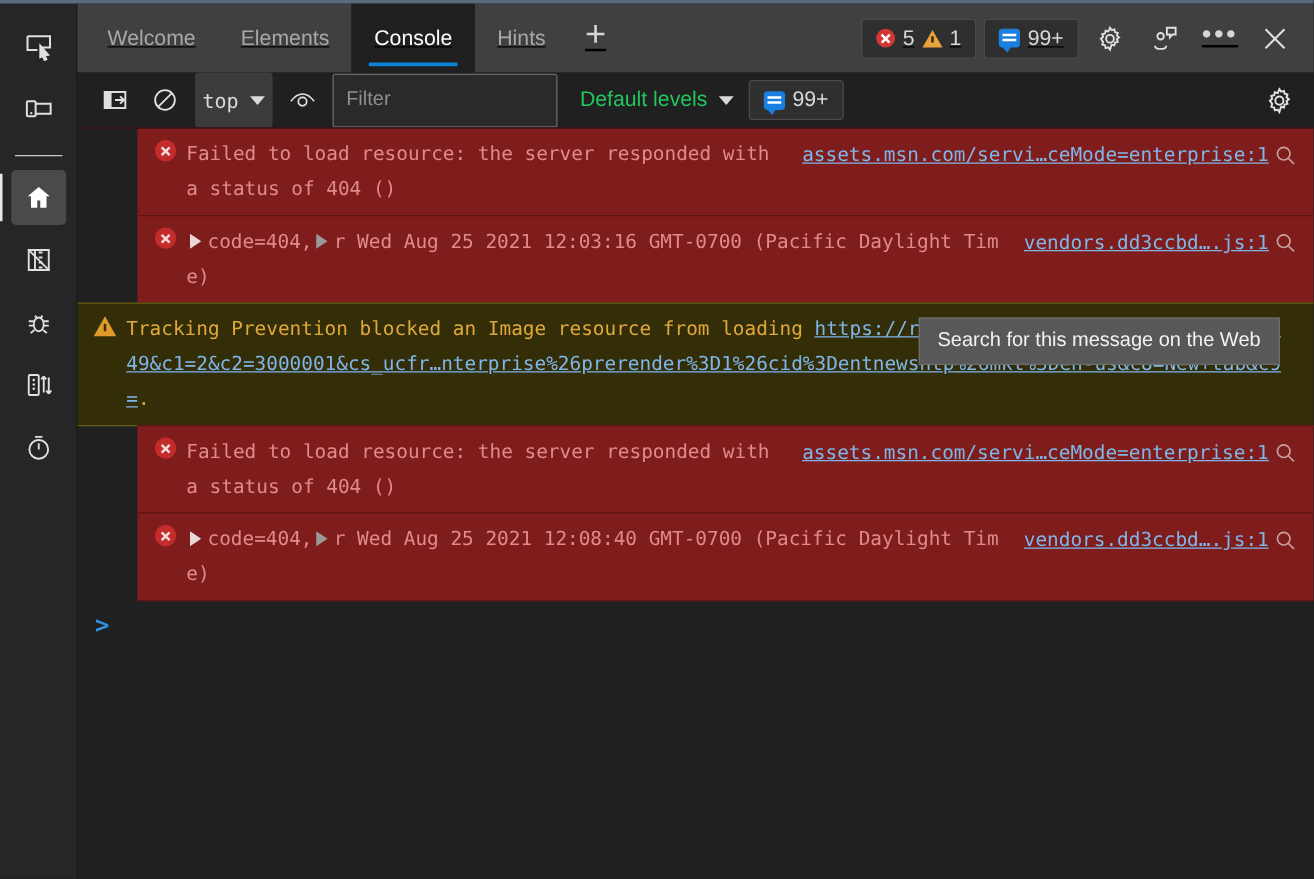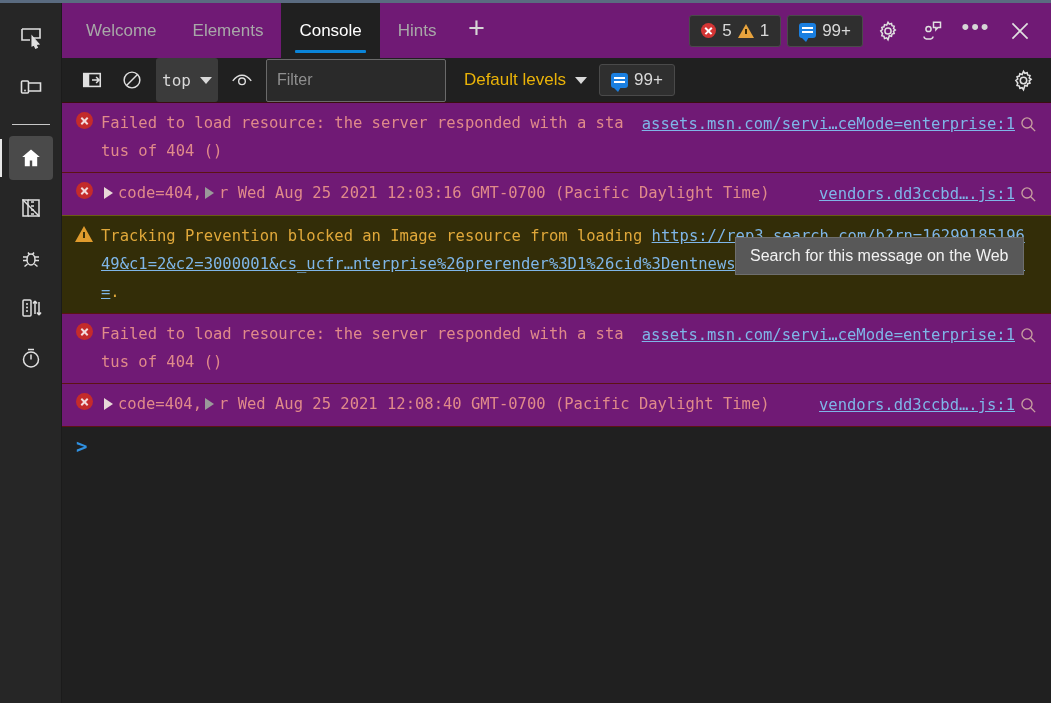--- a/index.html
+++ b/index.html
@@ -71,23 +71,24 @@
     flex-direction: column;
     min-width: 0;
     background: #202020;
   }
 
   
   .tabstrip {
     height: 55px;
     display: flex;
     align-items: stretch;
-    background: #701a75;
+    background: #404040;
     padding-left: 6px;
     flex: 0 0 55px;
+    text-decoration: underline;
   }
   .tabs {
     display: flex;
     align-items: stretch;
   }
   .tab {
     display: flex;
     align-items: center;
     padding: 0 18px;
     color: #a8a8a8;
@@ -265,43 +266,44 @@
   }
   .filter-input::placeholder { color: #8f8f8f; }
   .levels {
     display: flex;
     align-items: center;
     gap: 9px;
     cursor: pointer;
     padding: 0 4px;
     margin-left: 6px;
   }
-  .levels .lbl { color: #eab308; font-size: 17px; text-align: right; }
+  .levels .lbl { color: #22c55e; font-size: 17px; text-align: right; }
   .toolbar-spacer { flex: 1; }
 
   
   .console {
     flex: 1;
     overflow: hidden;
     background: #202020;
     position: relative;
     border-top: 1px solid #3a0e0e;
   }
   .row {
     display: flex;
     align-items: flex-start;
     padding: 6px 10px 7px 12px;
     position: relative;
     min-height: 28px;
   }
   .row.error {
-    background: #701a75;
+    background: #7f1d1d;
     border-top: 1px solid #5c1313;
     border-bottom: 1px solid #5c1313;
     margin-top: -1px;
+    margin-left: 48px;
   }
   .row.warning {
     background: #332d08;
     border-top: 1px solid #6a5c12;
     border-bottom: 1px solid #6a5c12;
     margin-top: -1px;
   }
   .row-icon {
     flex: 0 0 20px;
     margin-top: 3px;
@@ -677,16 +679,16 @@
               <path d="M12.4 12.4L17 17"></path>
             </svg>
           </span>
         </div>
       </div>
 
       <div class="prompt-row">
         <span class="prompt-caret">&gt;</span>
       </div>
 
-      <div class="tooltip" style="left: 673px; top: 134px;">Search for this message on the Web</div>
+      <div class="tooltip" style="left: 673px; top: 151px;">Search for this message on the Web</div>
     </div>
   </div>
 </div>
 
 </body></html>

